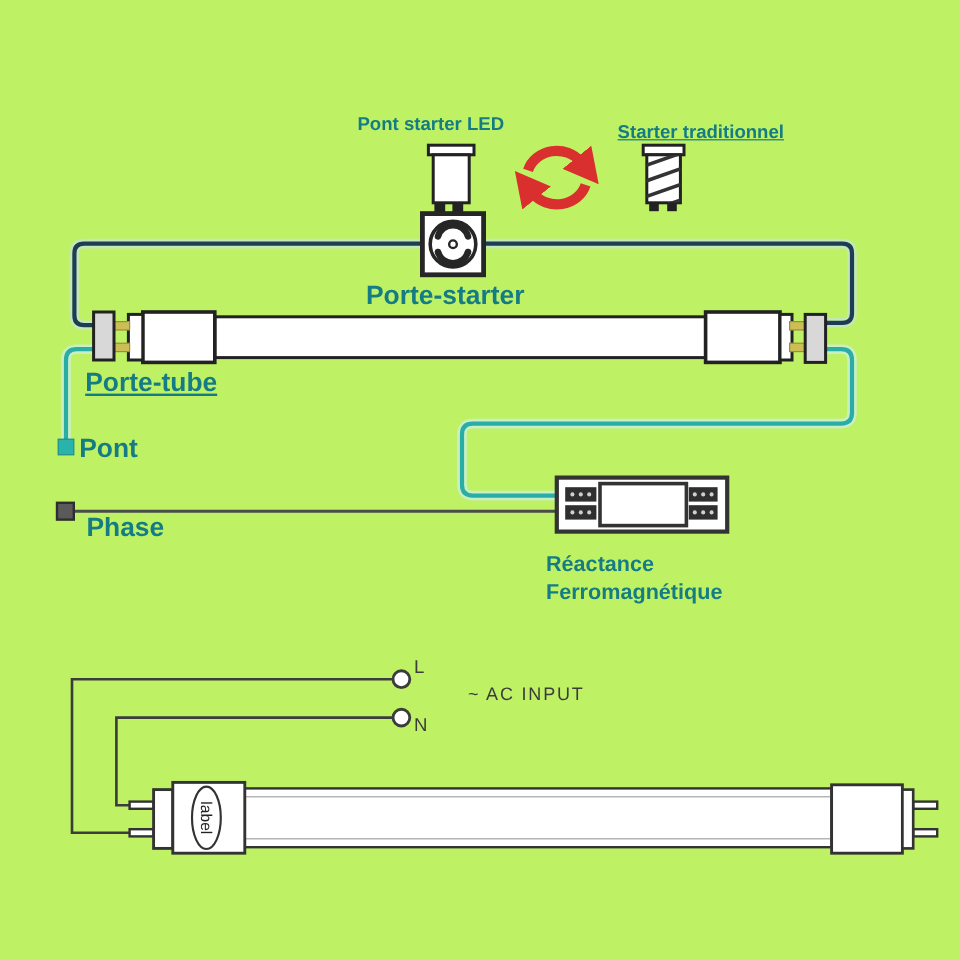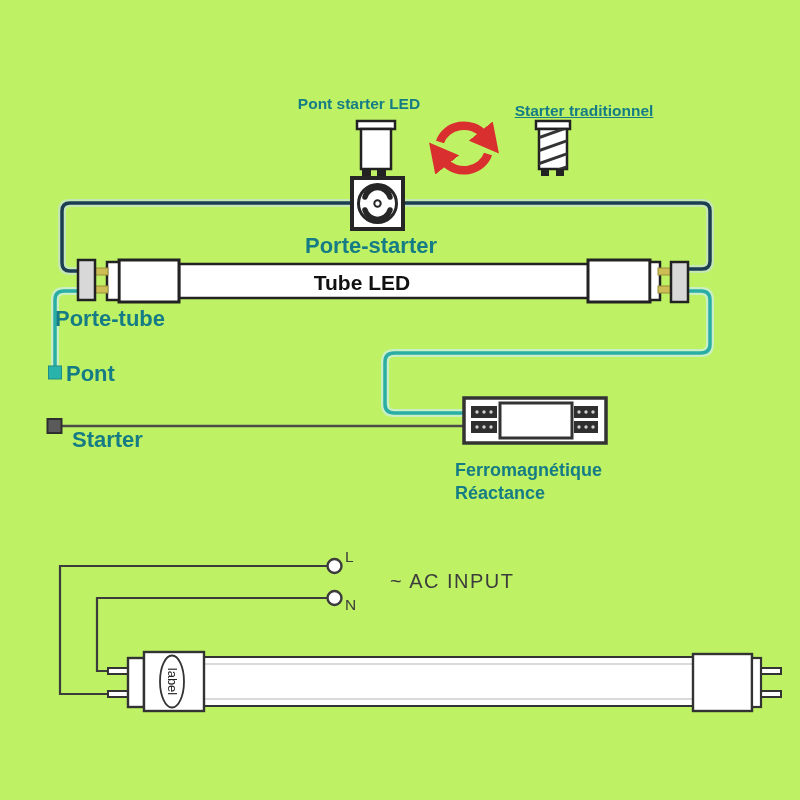--- a/index.html
+++ b/index.html
@@ -41,21 +41,21 @@
 
   
   .lbl{position:absolute;color:var(--teal-text);font-weight:bold;white-space:nowrap;}
   .lbl.center{text-align:center;}
   .dark{color:#111;}
   .gray{color:#3c3c3c;font-weight:normal;}
   .sz15{font-size:15.5px;}
   .sz17{font-size:22px;}
   .sz18{font-size:18px;line-height:23px;}
   .sz21{font-size:21px;}
-  .ac{letter-spacing:1.5px;font-size:20px;text-align:center;}
+  .ac{letter-spacing:1.5px;font-size:15px;text-align:center;}
   .rot{transform:rotate(90deg);transform-origin:center;font-size:13px;color:#222;
        font-weight:normal;text-align:center;}
 </style>
 </head>
 <body>
 
 <div id="stage">
 
 <svg id="diagram-svg" width="800" height="800" viewBox="0 0 800 800">
   <defs>
@@ -184,31 +184,30 @@
     <rect class="btube" x="752" y="658" width="9" height="49" stroke-width="2.2"></rect>
   </g>
 </svg>
 
   <div class="lbl center sz15" style="left:259px;top:95px;width:200px;">Pont starter LED</div>
 
   <div class="lbl center sz15" style="left:484px;top:102px;width:200px;text-decoration:underline;">Starter traditionnel</div>
 
   <div class="lbl center sz17" style="left:271px;top:233px;width:200px;">Porte-starter</div>
 
-  <div class="lbl center sz21 dark" style="left:262px;top:271px;width:200px;">Tube LED</div>
-
-  <div class="lbl sz17" style="left:55px;top:306px;">Porte-tube</div>
+
+  <div class="lbl sz17" style="left:71px;top:306px;text-decoration:underline;">Porte-tube</div>
 
   <div class="lbl sz17" style="left:66px;top:361px;">Pont</div>
 
-  <div class="lbl sz17" style="left:72px;top:427px;">Starter</div>
+  <div class="lbl sz17" style="left:72px;top:427px;">Phase</div>
 
   <div class="lbl sz18" style="left:455px;top:459px;">
+    <span style="display:block">Réactance</span>
     <span style="display:block">Ferromagnétique</span>
-    <span style="display:block">Réactance</span>
   </div>
 
   <div class="lbl gray sz15" style="left:345px;top:548px;">L</div>
 
   <div class="lbl gray sz15" style="left:345px;top:596px;">N</div>
 
   <div class="lbl gray ac" style="left:390px;top:570px;">~ AC INPUT</div>
 
   <div class="lbl rot" style="left:142px;top:674px;width:60px;">label</div>
 </div>

